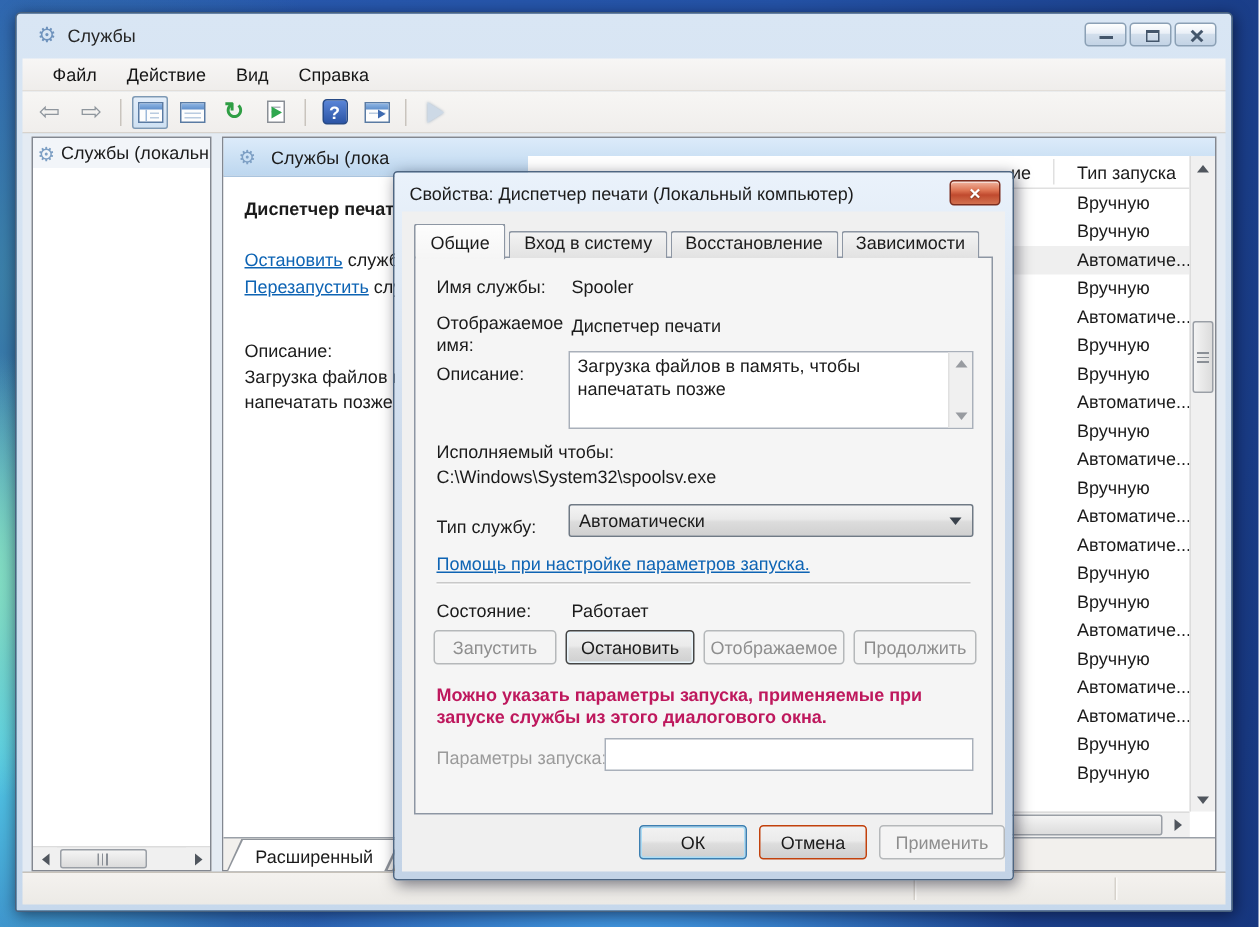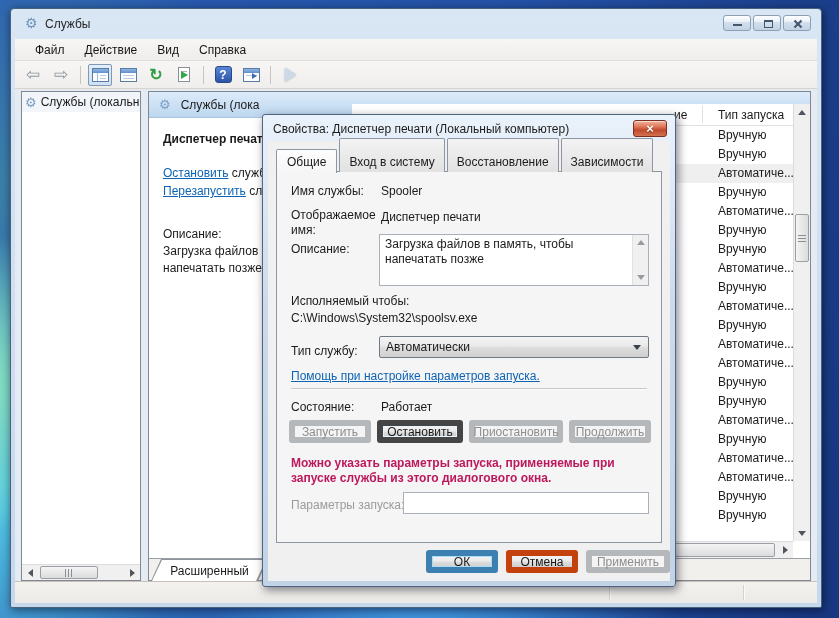--- a/index.html
+++ b/index.html
@@ -138,36 +138,36 @@
     background: linear-gradient(#eaf2fb, #ccdaeb 40%, #c3d3e6);
     border: 1px solid #4e6population682; margin-top: 44px;  }
   .dialog { border: 1px solid #4e6682; border-radius: 3px; box-shadow: 2px 3px 10px rgba(0,0,20,.5); }
   .dlg-title { position: absolute; left: 10px; top: 7px; color: #1c1c1c; }
   .dlg-close { position: absolute; right: 8px; top: 5px; width: 34px; height: 17px; border: 1px solid #7c2d1e; border-radius: 3px;
     background: linear-gradient(#f0b5a0, #dd7352 40%, #c04a2e 60%, #d3714f);
     box-shadow: inset 0 1px 0 rgba(255,255,255,.55); display: flex; align-items: center; justify-content: center;
     color: #fff; font-weight: bold; font-size: 13px; line-height: 1; text-shadow: 0 1px 1px rgba(0,0,0,.4); }
   .dlg-body { position: absolute; left: 5px; right: 5px; top: 26px; bottom: 5px; background: #f0f0f0; }
   .tabstrip { position: absolute; left: 8px; top: 8px; right: 8px; height: 23px; display: flex; align-items: flex-end; z-index: 2; }
-  .dtab { padding: 16px 9px 3px; border: 1px solid #8d96a3; border-bottom: none; border-radius: 2px 2px 0 0;
+  .dtab { padding: 0 9px 3px; border: 1px solid #8d96a3; border-bottom: none; border-radius: 2px 2px 0 0;
     background: linear-gradient(#f3f3f3, #e2e2e2); margin-right: 2px; color: #1b1b1b; }
   .dtab.active { background: linear-gradient(#fdfdfd, #f5f5f5); padding: 5px 10px 4px; margin-bottom: -1px; }
   .tabpage { position: absolute; left: 8px; right: 8px; top: 30px; height: 372px; border: 1px solid #8d96a3;
     background: #f5f5f5; z-index: 1; }
   .lbl { position: absolute; color: #1b1b1b; line-height: 15px; }
   .lbl.dis { color: #9b9b9b; }
   .textbox { position: absolute; background: #fff; border: 1px solid #a9b0ba; }
   .ta-scroll { position: absolute; right: 0; top: 0; bottom: 0; width: 16px; background: #f0f0f0; border-left: 1px solid #e0e0e0; }
   .ta-scroll .tri-u { position: absolute; left: 4px; top: 5px; opacity: .55; }
   .ta-scroll .tri-d { position: absolute; left: 4px; bottom: 5px; opacity: .55; }
   .combo { position: absolute; border: 1px solid #707a85; border-radius: 2px;
     background: linear-gradient(#f4f4f4, #e9e9e9 45%, #dcdcdc 55%, #d0d0d0); display: flex; align-items: center; padding-left: 6px; }
   .combo .tri-d { position: absolute; right: 7px; top: 8px; border-top-color: #39414b; }
   .hline { position: absolute; height: 1px; background: #c9c9c9; box-shadow: 0 1px 0 #fbfbfb; }
-  .btn { position: absolute; height: 23px; border: 6px solid #c2410c; border-radius: 3px;
+  .btn { position: absolute; height: 23px; border: 1px solid #c2410c; border-radius: 3px;
     background: linear-gradient(#f2f2f2, #ebebeb 45%, #dddddd 55%, #cfcfcf); color: #1a1a1a;
     display: flex; align-items: center; justify-content: center; }
   .btn.disabled { border-color: #b5b8ba; background: #f4f4f4; color: #8e8e8e; }
   .btn.focused { border-color: #454545; box-shadow: inset 0 0 0 1px #e8f4fb; }
   .btn.default { border-color: #3c7fb1; box-shadow: inset 0 0 0 1px #aadcf5; }
   .note { position: absolute; line-height: 15px; color: #be185d; font-weight: bold; }
 </style>
 </head>
 <body>
 
@@ -395,21 +395,21 @@
       </div>
 
       <a class="lnk lbl" style="left:14px; top:197px;">Помощь при настройке параметров запуска.</a>
       <div class="hline" style="left:14px; right:14px; top:216px;"></div>
 
       <div class="lbl" style="left:14px; top:228px;">Состояние:</div>
       <div class="lbl" style="left:104px; top:228px;">Работает</div>
 
       <div class="btn disabled" style="left:12px; top:248px; width:82px;">Запустить</div>
       <div class="btn focused" style="left:100px; top:248px; width:86px;">Остановить</div>
-      <div class="btn disabled" style="left:192px; top:248px; width:94px;">Приостановить</div>
+      <div class="btn disabled" style="left:192px; top:248px; width:94px;">Отображаемое</div>
       <div class="btn disabled" style="left:292px; top:248px; width:82px;">Продолжить</div>
 
       <div class="note" style="left:14px; top:284px; width:356px;">Можно указать параметры запуска, применяемые при запуске службы из этого диалогового окна.</div>
 
       <div class="lbl dis" style="left:14px; top:326px;">Параметры запуска:</div>
       <div class="textbox" style="left:126px; top:320px; width:246px; height:22px;"></div>
     </div>
 
     <div class="btn default" style="left:158px; top:409px; width:72px;">ОК</div>
     <div class="btn" style="left:238px; top:409px; width:72px;">Отмена</div>

